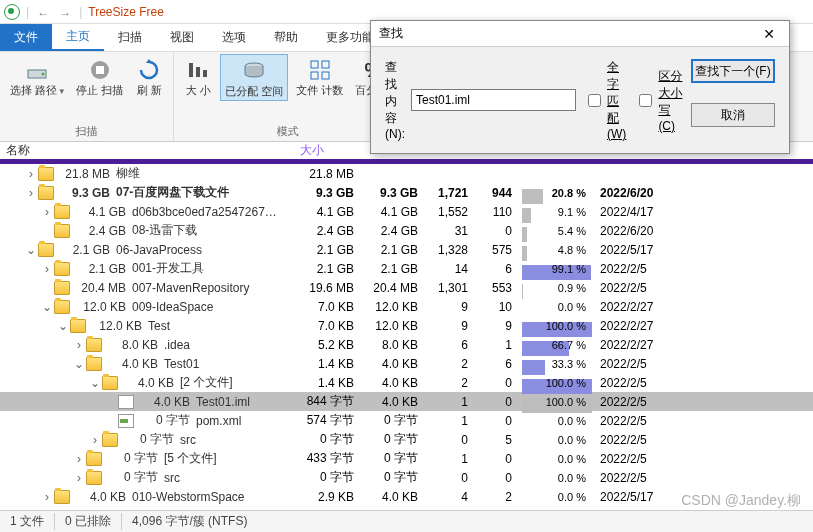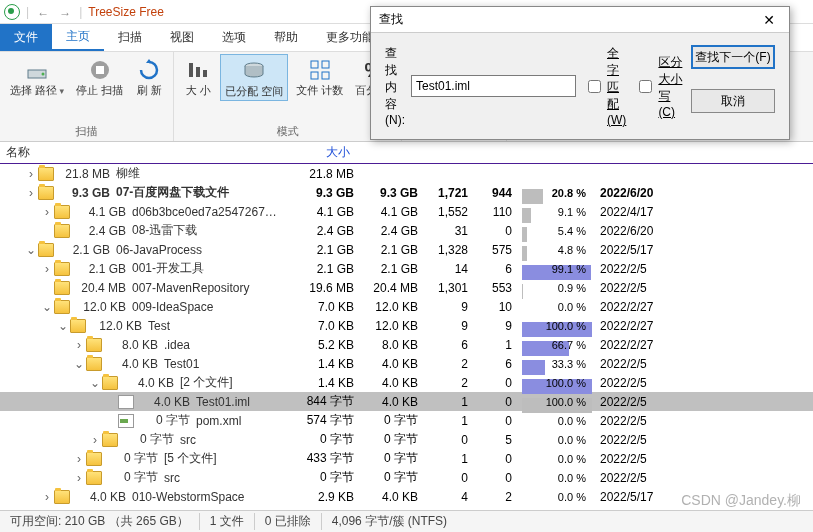--- a/index.html
+++ b/index.html
@@ -19,23 +19,23 @@
 .group-body { flex: 1; display: flex; gap: 4px; align-items: flex-start; }
 .group-label { text-align: center; font-size: 11px; color: #666; }
 .rbtn { display: flex; flex-direction: column; align-items: center; justify-content: flex-start; padding: 2px 4px; min-width: 34px; }
 .rbtn .ricon { width: 28px; height: 28px; display: flex; align-items: center; justify-content: center; }
 .rbtn span { font-size: 11px; text-align: center; line-height: 13px; color: #333; }
 .rbtn.sel { background: #cde6f7; border: 1px solid #7ab5e0; }
 .drop::after { content: " ▾"; font-size: 9px; color: #666; }
 .unit-stack { display: flex; flex-direction: column; gap: 1px; }
 .unit-chip { font-size: 10px; font-weight: bold; padding: 0 3px; background: #e8e8e8; border: 1px solid #aaa; }
 .unit-chip.sel { background: #cde6f7; border-color: #2173c7; }
-.columns { height: 22px; border-bottom: 1px solid #4c1d95; display: flex; align-items: center; background: #fff; }
+.columns { height: 22px; border-bottom: 5px solid #4c1d95; display: flex; align-items: center; background: #fff; }
 .col-name { width: 300px; padding-left: 6px; color: #333; }
-.col-size { width: 70px; text-align: right; padding-right: 20px; color: #1d4ed8; }
+.col-size { width: 70px; padding-right: 20px; color: #8b5cf6; }
 .tree { overflow-y: auto; height: 340px; }
 .row { display: flex; align-items: center; height: 19px; }
 .row.sel-row { background: #c0c0c0; }
 .exp { width: 14px; text-align: center; color: #666; font-size: 12px; cursor: pointer; }
 .folder-icon { width: 16px; height: 14px; margin-right: 4px; }
 .fi-y { background: linear-gradient(#ffe27a, #f5c23e); border: 1px solid #c89b2c; border-radius: 1px; position: relative; }
 .fi-y::before { content: ""; position: absolute; top: -3px; left: 0; width: 6px; height: 3px; background: #f5c23e; border-radius: 1px 1px 0 0; }
 .fi-file { background: #fff; border: 1px solid #999; }
 .fi-xml { background: #fff; border: 1px solid #999; position: relative; }
 .fi-xml::after { content: ""; position: absolute; left: 1px; top: 4px; width: 8px; height: 4px; background: #6aa84f; }
@@ -50,21 +50,21 @@
 .d-dirs { width: 44px; }
 .pct-cell { width: 70px; display: flex; align-items: center; position: relative; }
 .pct-bar { position: absolute; left: 0; top: 2px; height: 15px; }
 .pct-bar.grey { background: #bdbdbd; }
 .pct-bar.purple { background: #8a8de0; }
 .pct-text { position: relative; width: 100%; text-align: right; padding-right: 6px; font-size: 11px; }
 .d-date { width: 84px; padding-left: 8px; }
 .statusbar { position: absolute; bottom: 0; left: 0; right: 0; height: 22px; border-top: 1px solid #ccc; background: #f5f5f5; display: flex; align-items: center; font-size: 11px; color: #444; }
 .sb-cell { padding: 0 10px; border-right: 1px solid #ccc; }
 .watermark { position: absolute; right: 12px; bottom: 22px; color: rgba(100,100,100,0.5); font-size: 14px; }
-.dialog { position: absolute; left: 370px; top: 6px; width: 420px; background: #f0f0f0; border: 1px solid #888; box-shadow: 2px 2px 8px rgba(0,0,0,0.3); }
+.dialog { position: absolute; left: 370px; top: 20px; width: 420px; background: #f0f0f0; border: 1px solid #888; box-shadow: 2px 2px 8px rgba(0,0,0,0.3); }
 .dlg-title { height: 26px; display: flex; align-items: center; padding: 0 8px; border-bottom: 1px solid #ccc; background: #fff; }
 .dlg-title span:first-child { flex: 1; }
 .dlg-close { width: 24px; text-align: center; font-size: 14px; }
 .dlg-body { padding: 12px 14px; display: flex; gap: 8px; }
 .dlg-left { flex: 1; display: flex; flex-direction: row; gap: 12px; }
 .dlg-field { display: flex; align-items: center; gap: 6px; }
 .dlg-field input[type=text] { flex: 1; height: 22px; border: 1px solid #7a7a7a; padding: 0 4px; }
 .chk-row { display: flex; align-items: center; gap: 6px; font-size: 12px; text-decoration: underline; }
 .dlg-btns { display: flex; flex-direction: column; gap: 20px; text-align: center; }
 .dlg-btn { width: 84px; height: 24px; border: 1px solid #888; background: #e8e8e8; display: flex; align-items: center; justify-content: center; font-size: 12px; }
@@ -500,21 +500,20 @@
       <div class="d-col d-dirs ">2</div>
       <div class="pct-cell">
         <div class="pct-bar grey" style="width:0px"></div>
         <div class="pct-text ">0.0 %</div>
       </div>
       <div class="d-date ">2022/5/17</div>
     </div>
   </div>
 
 <div class="statusbar">
-  <div class="sb-cell">可用空间: 210 GB （共 265 GB）</div>
   <div class="sb-cell">1 文件</div>
   <div class="sb-cell">0 已排除</div>
   <div class="sb-cell" style="border:none">4,096 字节/簇 (NTFS)</div>
 </div>
 
 <div class="watermark">CSDN @Jandey.柳</div>
 
 <div class="dialog">
   <div class="dlg-title">
     <span>查找</span>

